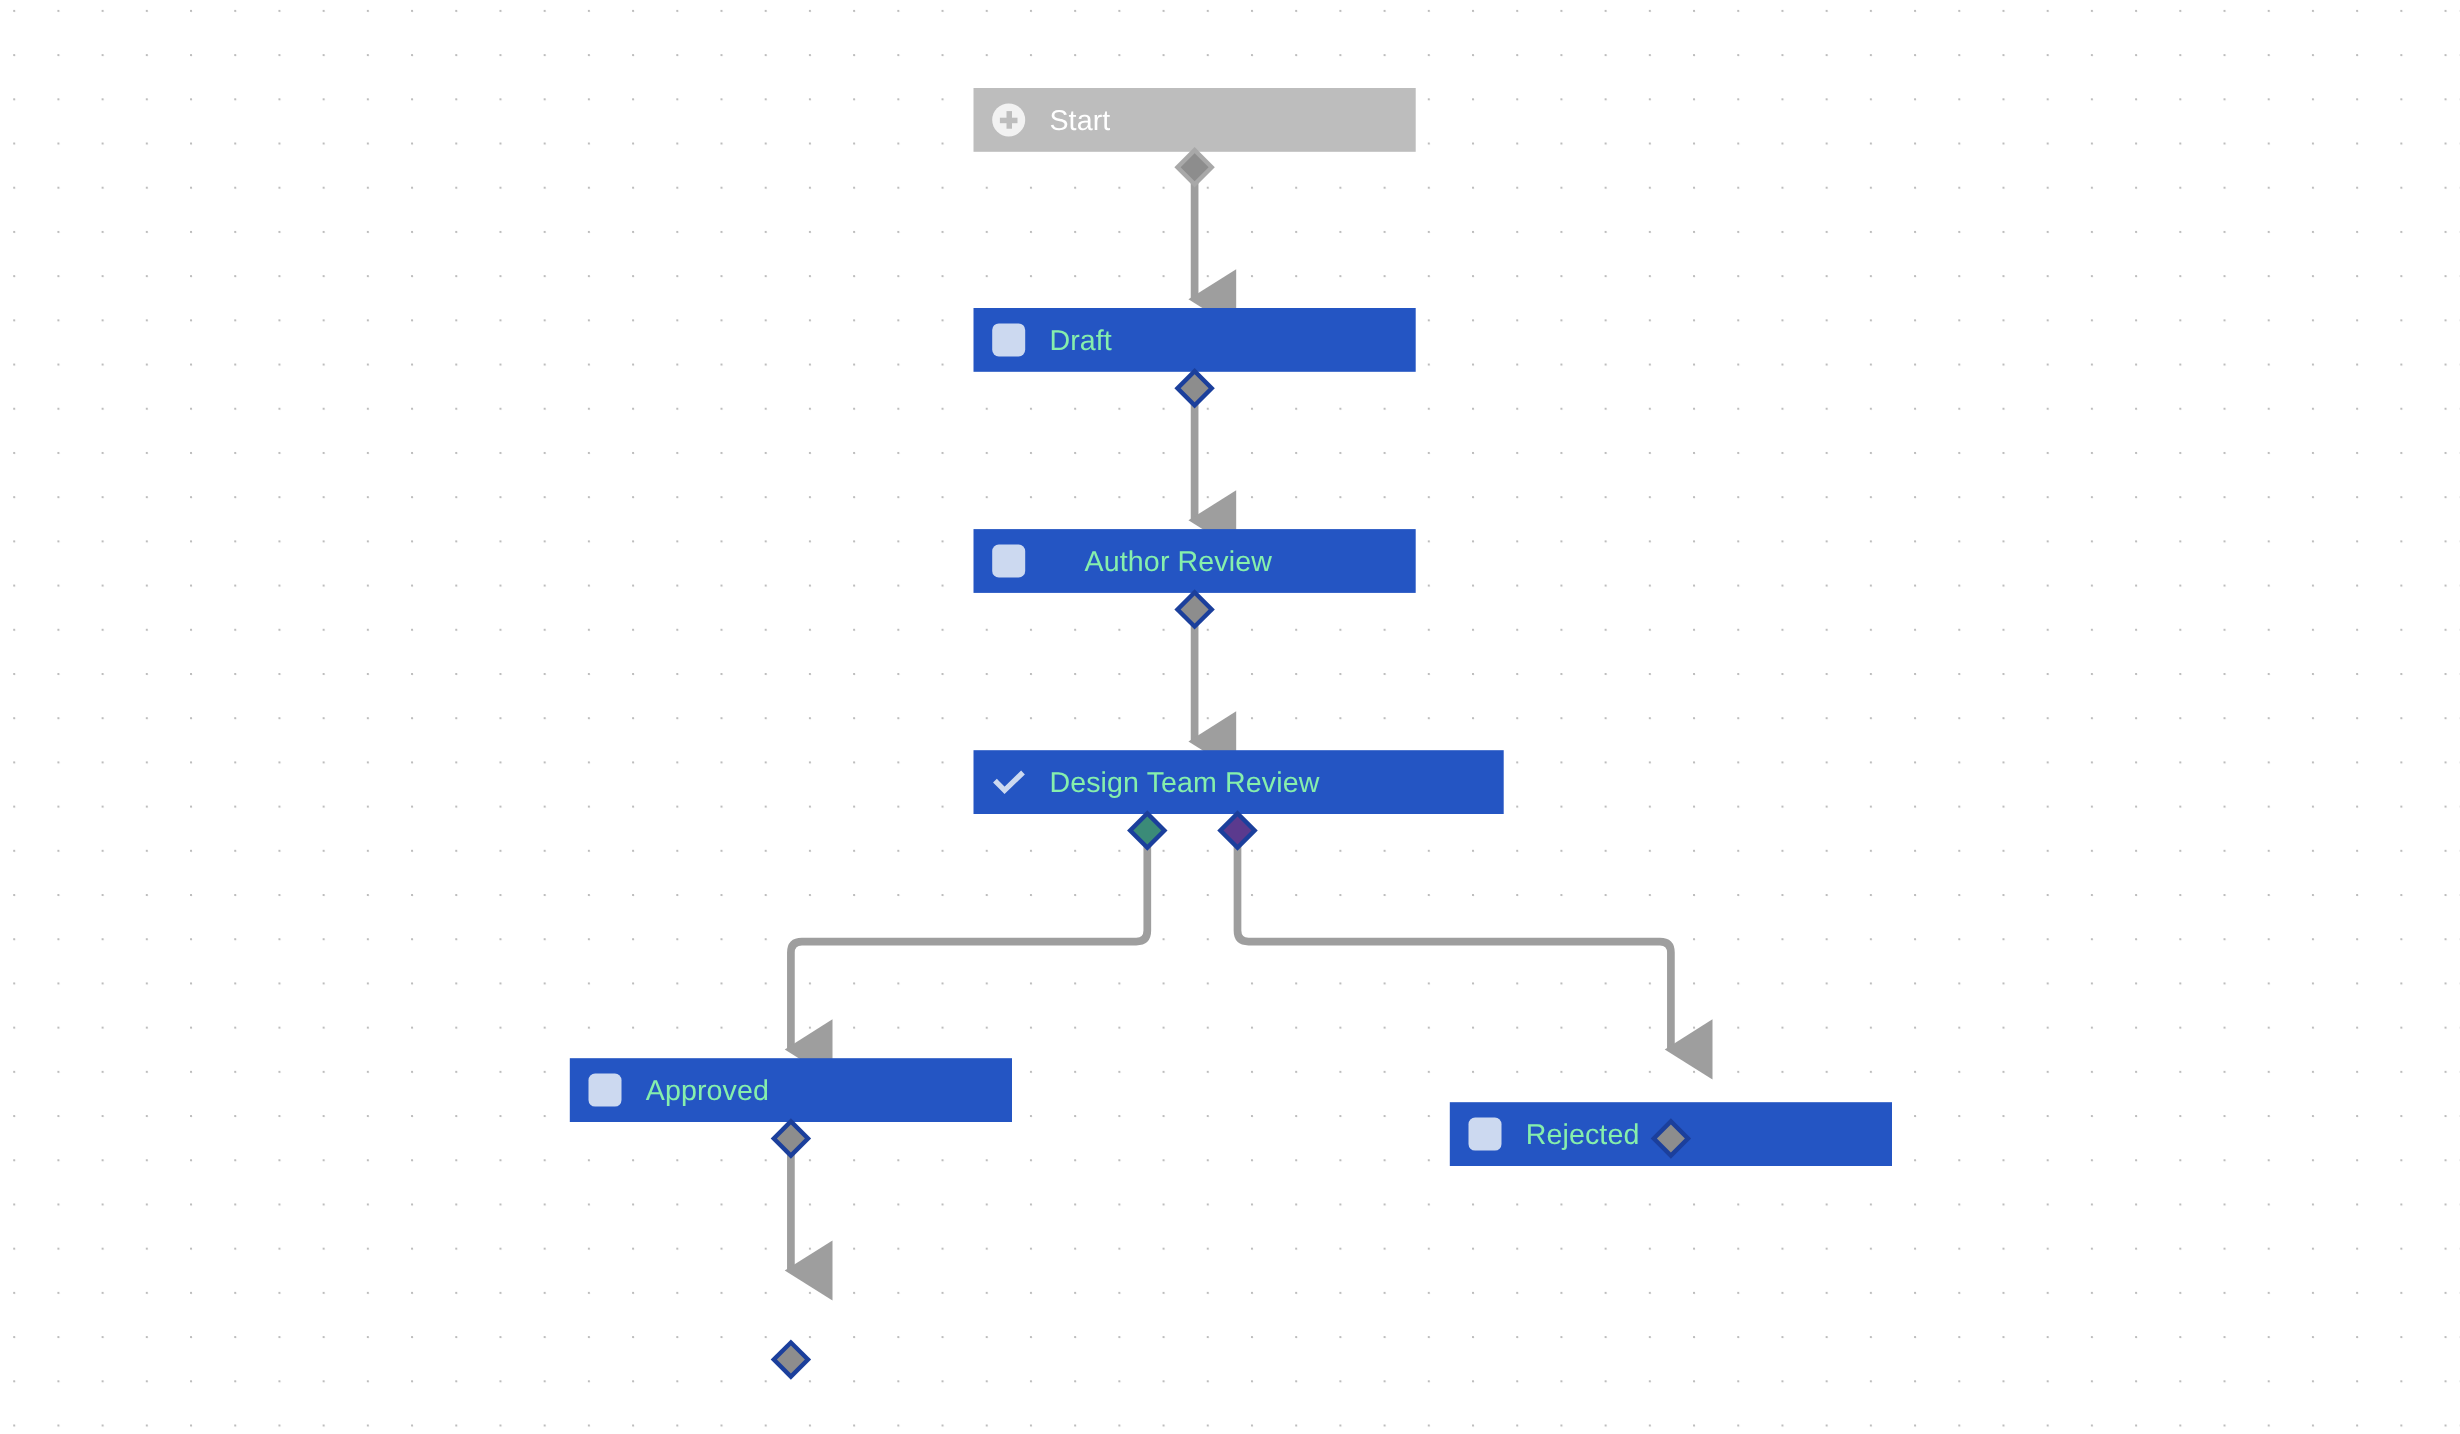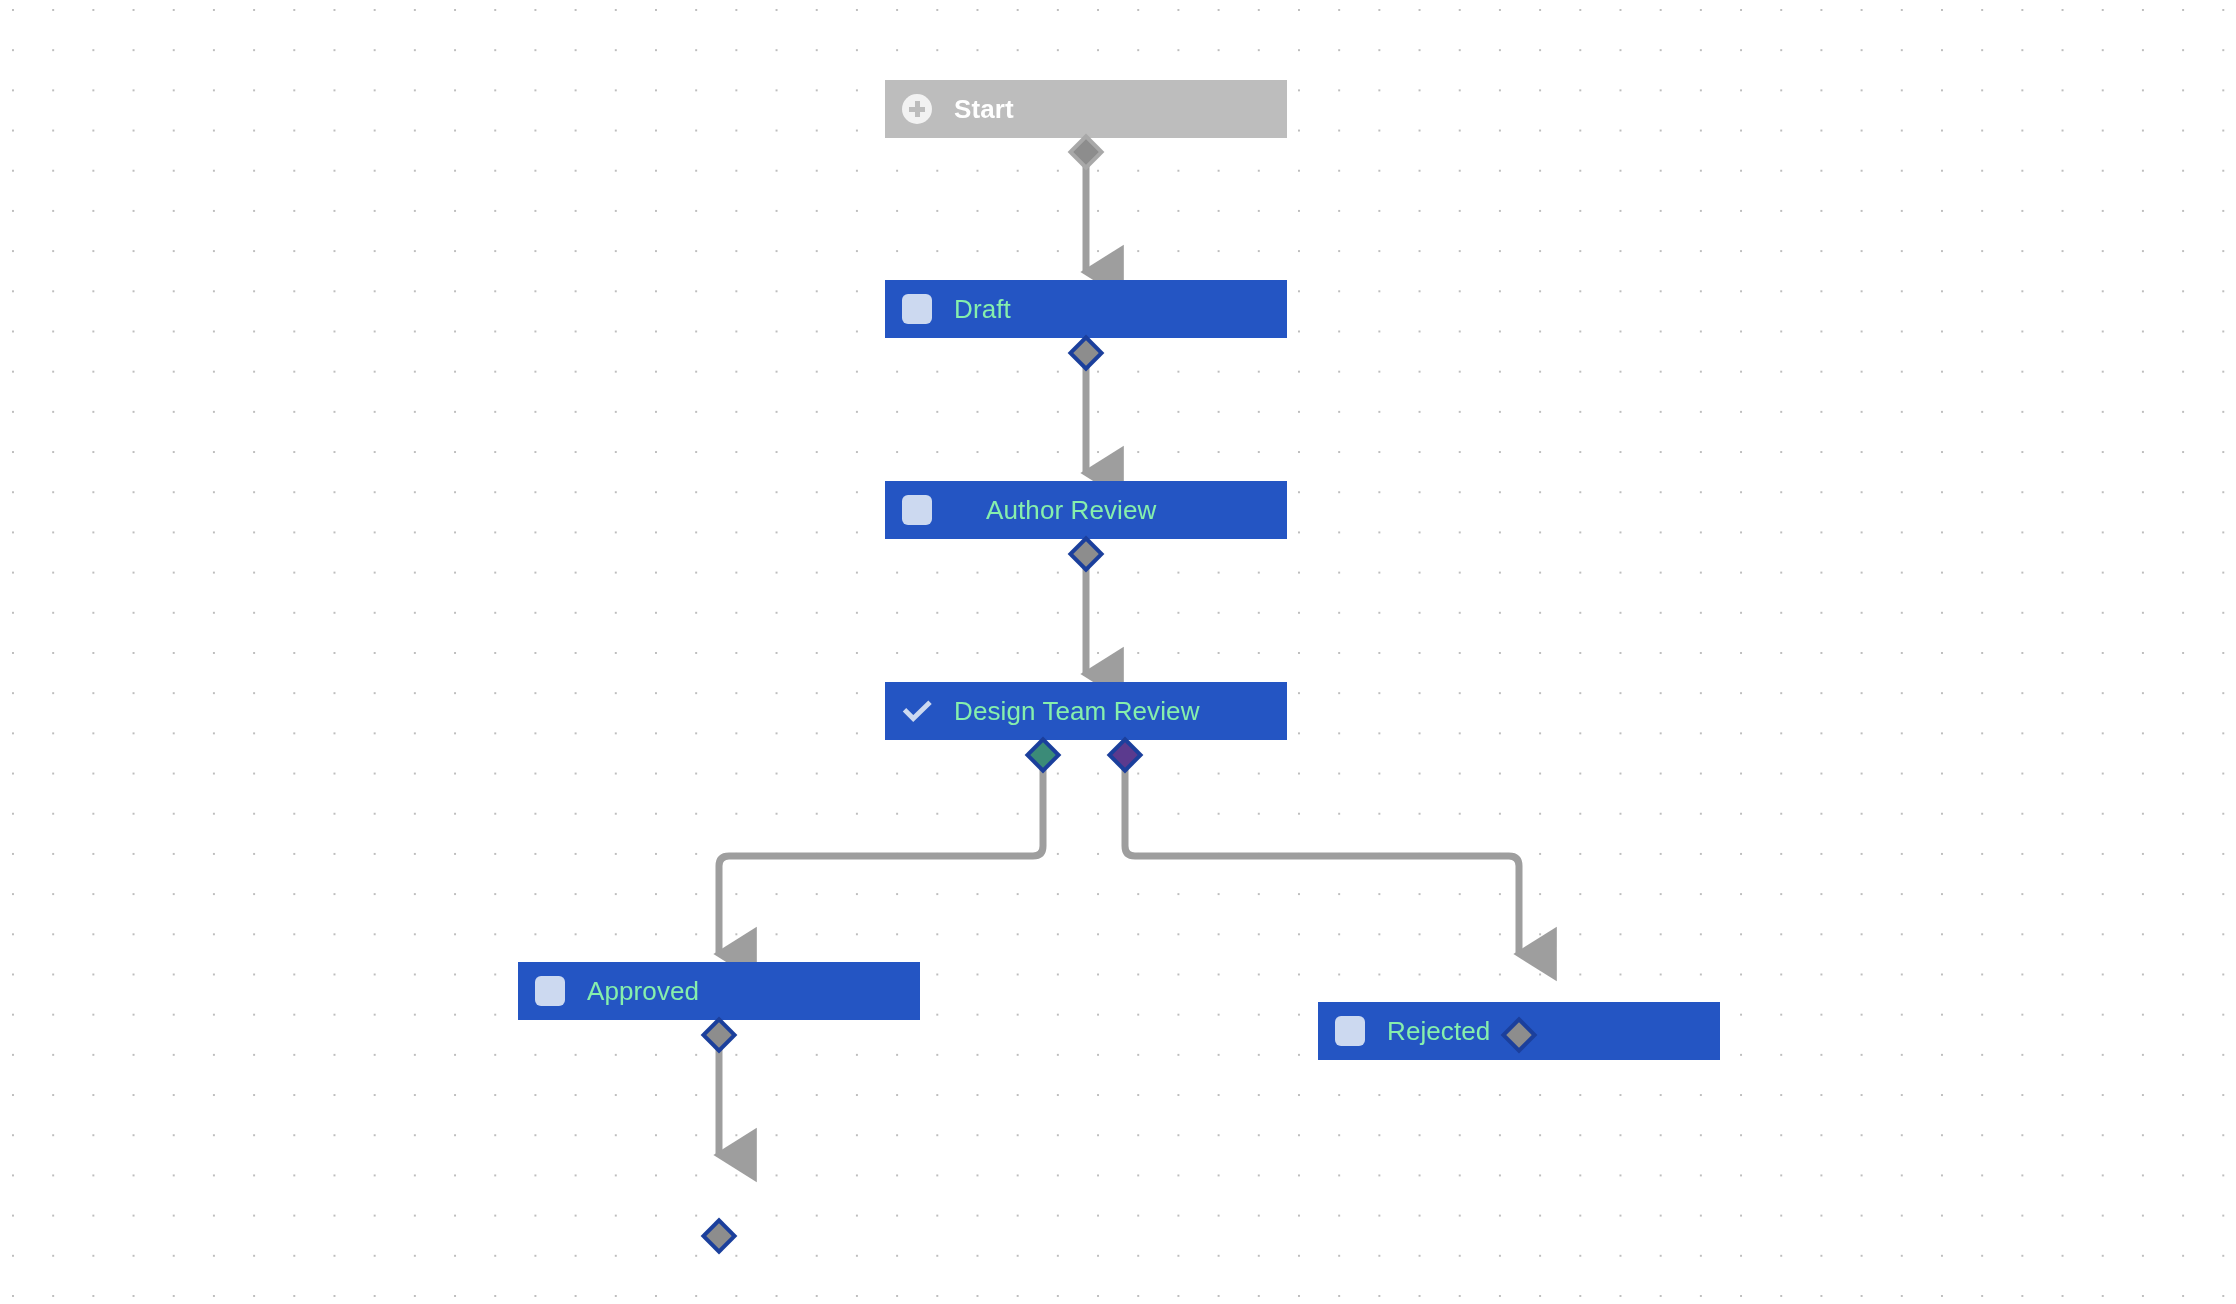--- a/index.html
+++ b/index.html
@@ -36,21 +36,21 @@
     display: flex;
     align-items: center;
     height: 58px;
     padding-left: 17px;
     color: #86efac;
     font-size: 26px;
     letter-spacing: 0.1px;
     user-select: none;
   }
   .node.blue  { background: #2455c3; }
-  .node.gray  { background: #bdbdbd; color: #ffffff; font-weight: bold; }
+  .node.gray  { background: #bdbdbd; color: #ffffff; }
   .node-icon {
     flex: 0 0 auto;
     width: 30px; height: 30px;
     margin-right: 22px;
     display: flex; align-items: center; justify-content: center;
   }
   .icon-square {
     width: 30px; height: 30px;
     border-radius: 6px;
     background: #ccd9f0;
@@ -124,21 +124,21 @@
     <span class="node-label">Draft</span>
   </div>
 
   <div class="node blue" style="left:885px; top:481px; width:402px;gap:32px;">
     <span class="node-icon">
       <span class="icon-square"></span>
     </span>
     <span class="node-label">Author Review</span>
   </div>
 
-  <div class="node blue" style="left:885px; top:682px; width:402px;">
+  <div class="node blue" style="left:885px; top:682px; width:482px;">
     <span class="node-icon">
       <svg width="32" height="32" viewBox="0 0 32 32" aria-hidden="true">
         <path d="M4.5 16.5 L12 24 L28 8.5" fill="none" stroke="#ccd9f0" stroke-width="5.2" stroke-linecap="square" stroke-linejoin="miter"></path>
       </svg>
     </span>
     <span class="node-label">Design Team Review</span>
   </div>
 
   <div class="node blue" style="left:518px; top:962px; width:402px;">
     <span class="node-icon">

